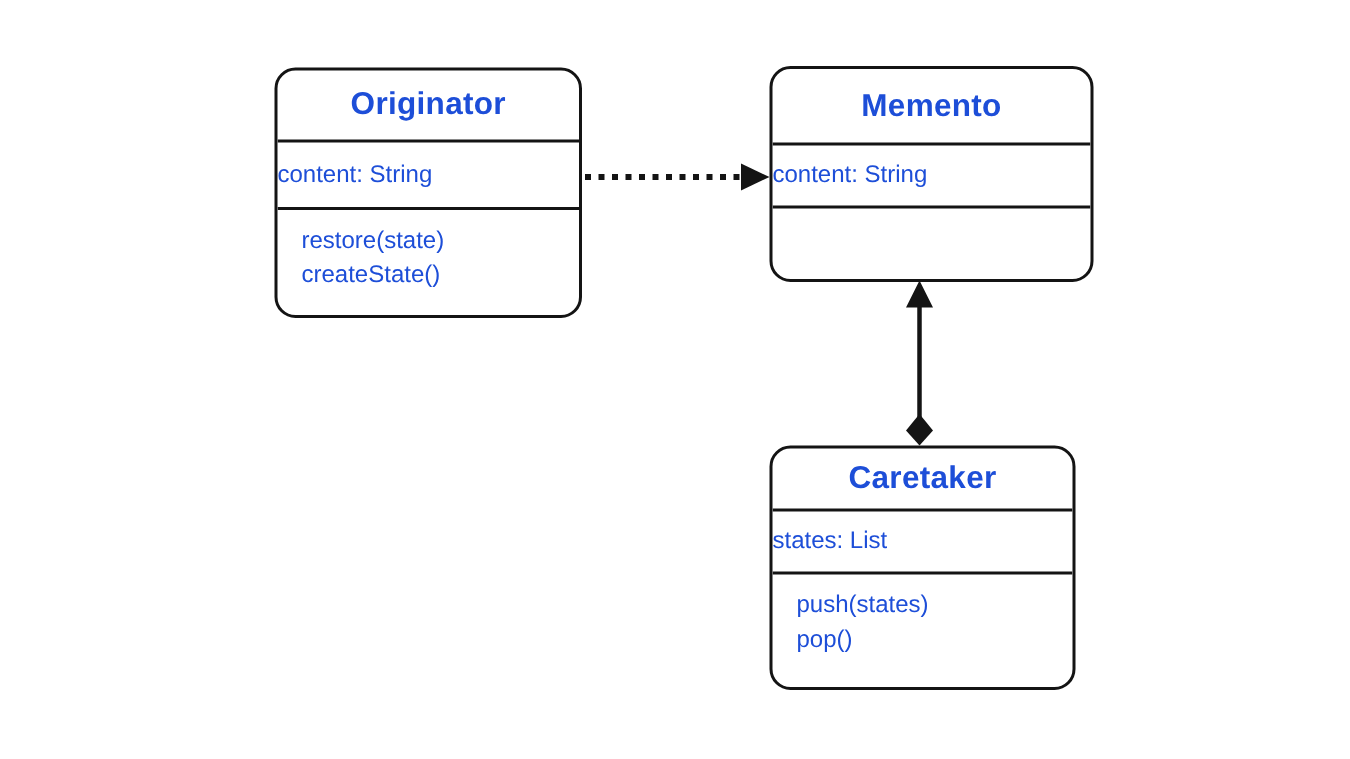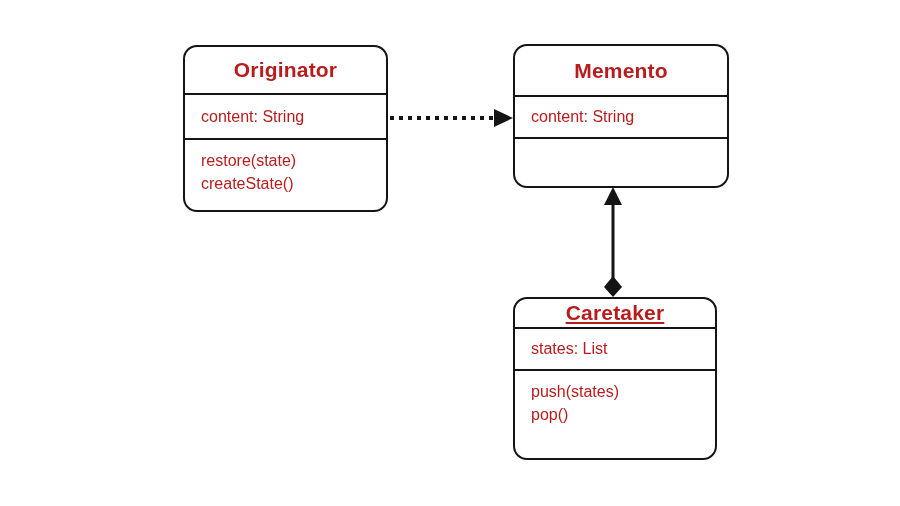--- a/index.html
+++ b/index.html
@@ -3,21 +3,21 @@
 <meta charset="utf-8">
 <style>
   * { margin: 0; padding: 0; box-sizing: border-box; }
   html, body { background: #ffffff; }
   .canvas {
     position: relative;
     width: 900px;
     height: 506px;
     background: #ffffff;
     font-family: "Liberation Sans", sans-serif;
-    color: #b91c1c;
+    color: #1d4ed8;
     overflow: hidden;
   }
   .class-box {
     position: absolute;
     background: #ffffff;
     border: 2px solid #141414;
     border-radius: 14px;
     display: flex;
     flex-direction: column;
     overflow: hidden;
@@ -29,21 +29,20 @@
     font-size: 21px;
     font-weight: 700;
     letter-spacing: 0.2px;
     border-bottom: 2px solid #141414;
     flex: 0 0 auto;
   }
   .class-attrs {
     display: flex;
     flex-direction: column;
     justify-content: center;
-    padding-left: 16px;
     font-size: 16px;
     border-bottom: 2px solid #141414;
     flex: 0 0 auto;
   }
   .class-methods {
     flex: 1 1 auto;
     padding: 9px 16px 0 16px;
     font-size: 16px;
     line-height: 23px;
   }
@@ -59,21 +58,21 @@
   
   #box-originator { left: 183px; top: 45px;  width: 205px; height: 167px; }
   #box-originator .class-title { height: 48px; }
   #box-originator .class-attrs { height: 45px; }
 
   #box-memento    { left: 513px; top: 44px;  width: 216px; height: 144px; }
   #box-memento .class-title { height: 51px; }
   #box-memento .class-attrs { height: 42px; }
 
   #box-caretaker  { left: 513px; top: 297px; width: 204px; height: 163px; }
-  #box-caretaker .class-title { height: 30px; text-decoration: underline; }
+  #box-caretaker .class-title { height: 42px; }
   #box-caretaker .class-attrs { height: 42px; }
 </style>
 </head>
 <body>
 
 <div class="canvas">
 
   <div class="class-box" id="box-originator">
     <div class="class-title">Originator</div>
     <div class="class-attrs">

